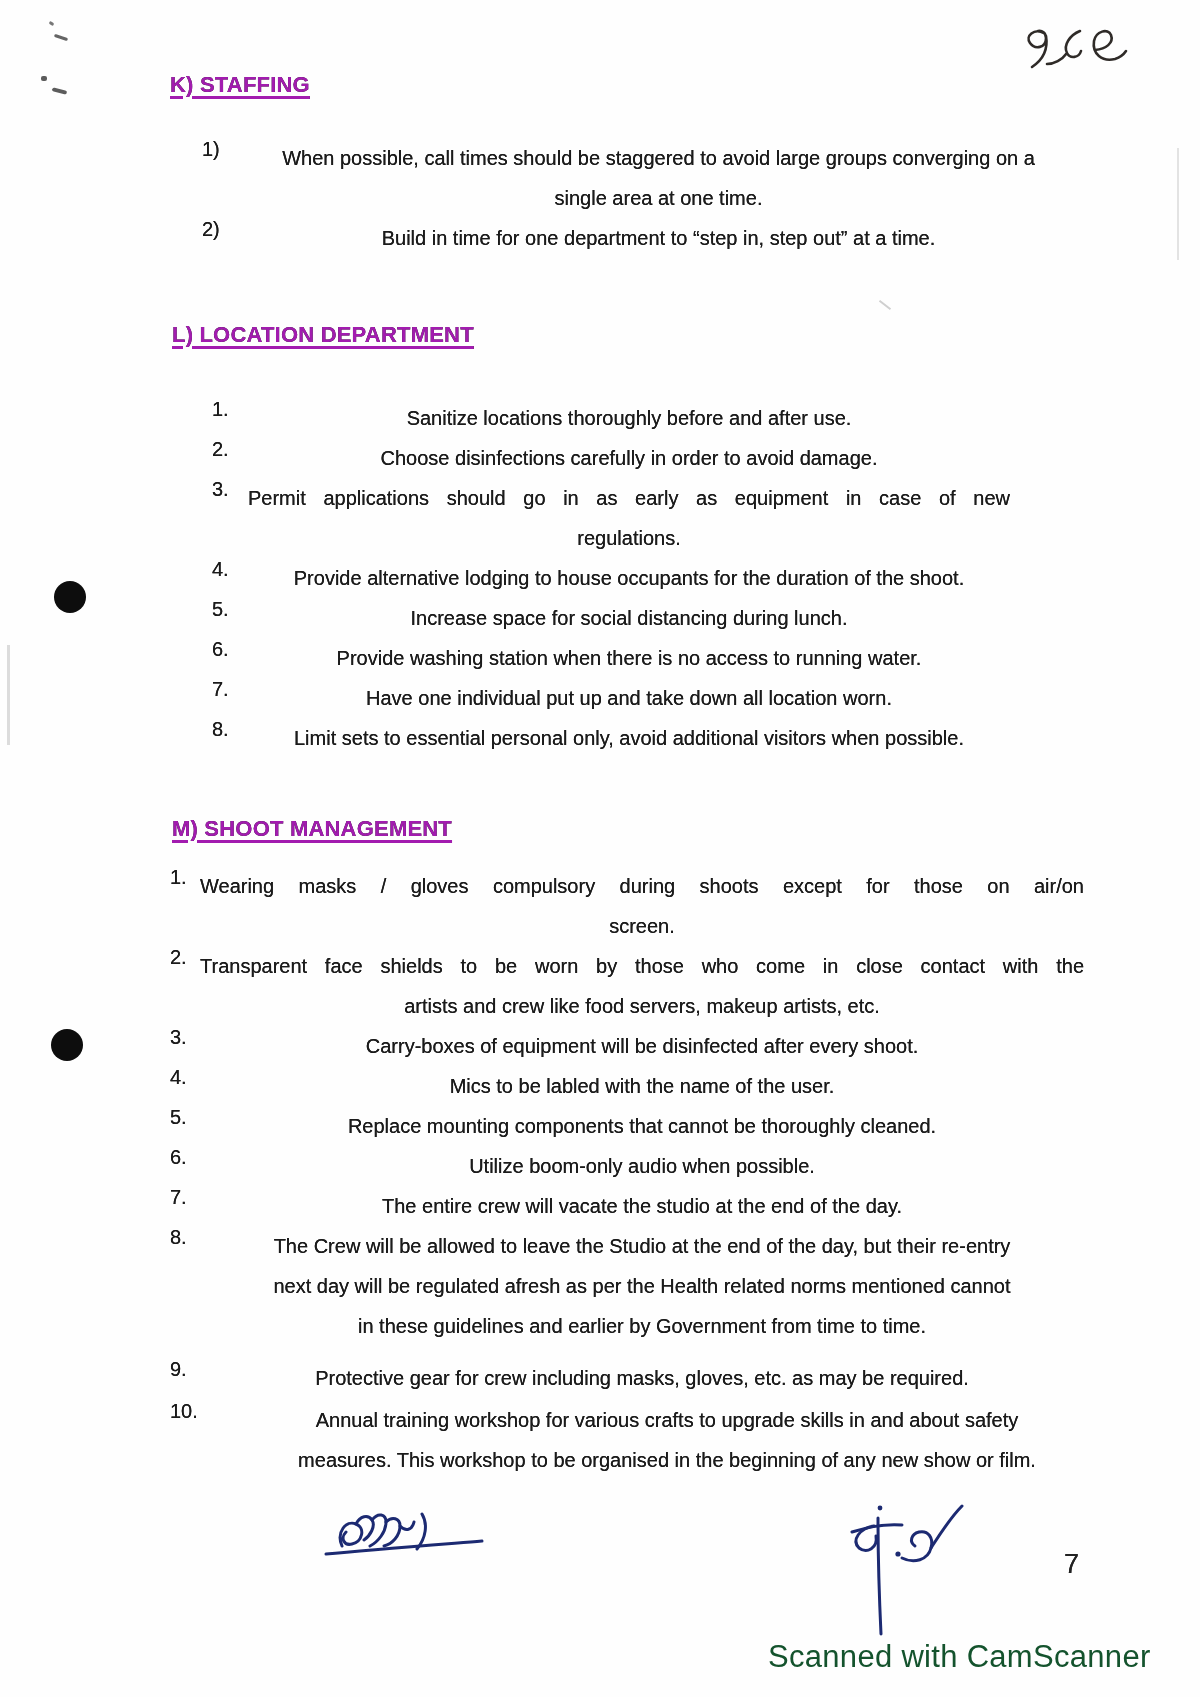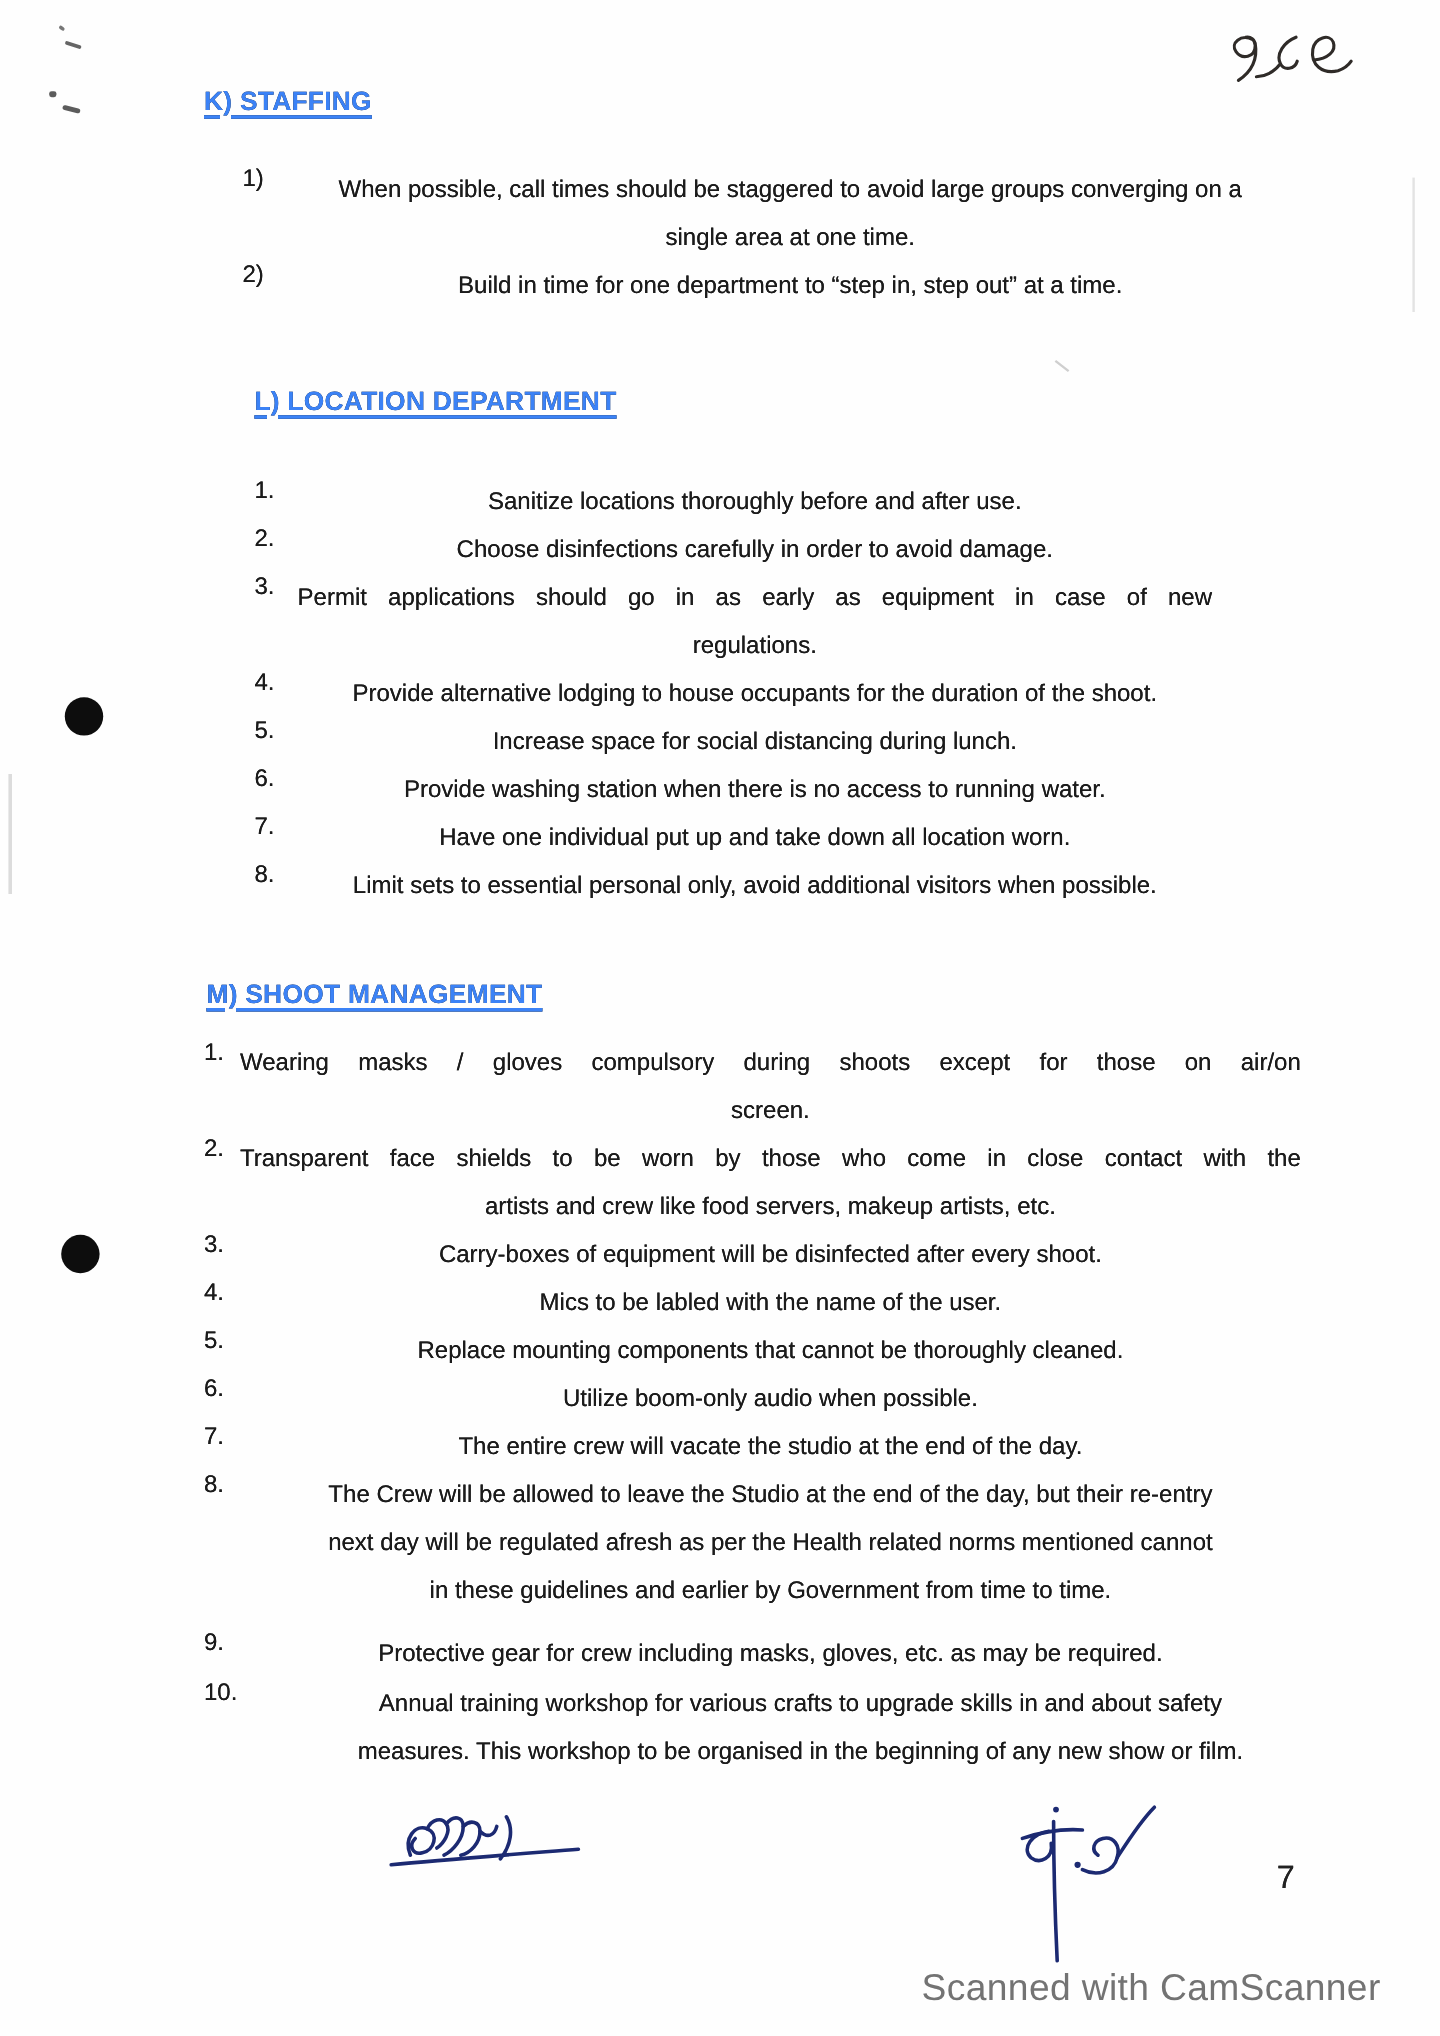--- a/index.html
+++ b/index.html
@@ -2,26 +2,26 @@
 <html><head>
 <meta charset="utf-8">
 <style>
   html,body{margin:0;padding:0;background:#ffffff;}
   .page{
     position:relative;width:1200px;height:1697px;background:#fefefe;
     font-family:"Liberation Sans", sans-serif;color:#1b1b1b;overflow:hidden;
   }
   
   .heading{
-    position:absolute;font-size:22px;font-weight:700;color:#3b82f6;
+    position:absolute;font-size:22px;font-weight:700;color:#a21caf;
     text-decoration:underline;text-decoration-thickness:2.5px;text-underline-offset:4px;
     letter-spacing:.2px;text-shadow:0 0 .5px #111;white-space:nowrap;
   }
   #h-k{left:170px;top:72px;}
-  #h-l{left:172px;top:322px;margin-left:40px;}
+  #h-l{left:172px;top:322px;}
   #h-m{left:172px;top:816px;}
   
   .list{position:absolute;font-size:20px;}
   .list .row{display:flex;}
   .list .num{flex:none;text-shadow:0 0 .5px #1b1b1b;}
   .list .line{height:40px;line-height:40px;white-space:nowrap;text-shadow:0 0 .5px #1b1b1b;text-align:center;}
   #list-k{left:202px;top:138px;}
   #list-k .num{width:34px;}
   #list-k .txt{width:845px;}
   #list-l{left:212px;top:398px;}
@@ -38,21 +38,21 @@
   #list-m .row:nth-child(1) .line:first-child,
   #list-m .row:nth-child(2) .line:first-child{
     white-space:normal;text-align:justify;text-align-last:justify;
   }
   
   .punch{position:absolute;width:32px;height:32px;border-radius:50%;background:#0d0d0d;}
   #punch-1{left:54px;top:581px;}
   #punch-2{left:51px;top:1029px;}
   
   .page-number{position:absolute;left:1064px;top:1549px;font-size:27px;color:#222;text-shadow:0 0 .4px #222;}
-  .footer{position:absolute;left:768px;top:1639px;font-size:31px;color:#737373;letter-spacing:.3px;}
+  .footer{position:absolute;left:768px;top:1639px;font-size:31px;color:#14532d;letter-spacing:.3px;}
   
   .ink{position:absolute;}
   .ink path{fill:none;stroke-linecap:round;stroke-linejoin:round;}
   .mark-ink path{stroke:#2f2b28;stroke-width:2.6;}
   .sig-ink path{stroke:#1c2a72;stroke-width:3;}
   .sig-ink circle{fill:#1c2a72;}
   
   .speck{position:absolute;background:#4a4a4a;border-radius:2px;}
   #speck-1{left:49px;top:22px;width:5px;height:3px;transform:rotate(35deg);opacity:.75;}
   #speck-2{left:54px;top:36px;width:14px;height:3px;transform:rotate(18deg);opacity:.85;}

